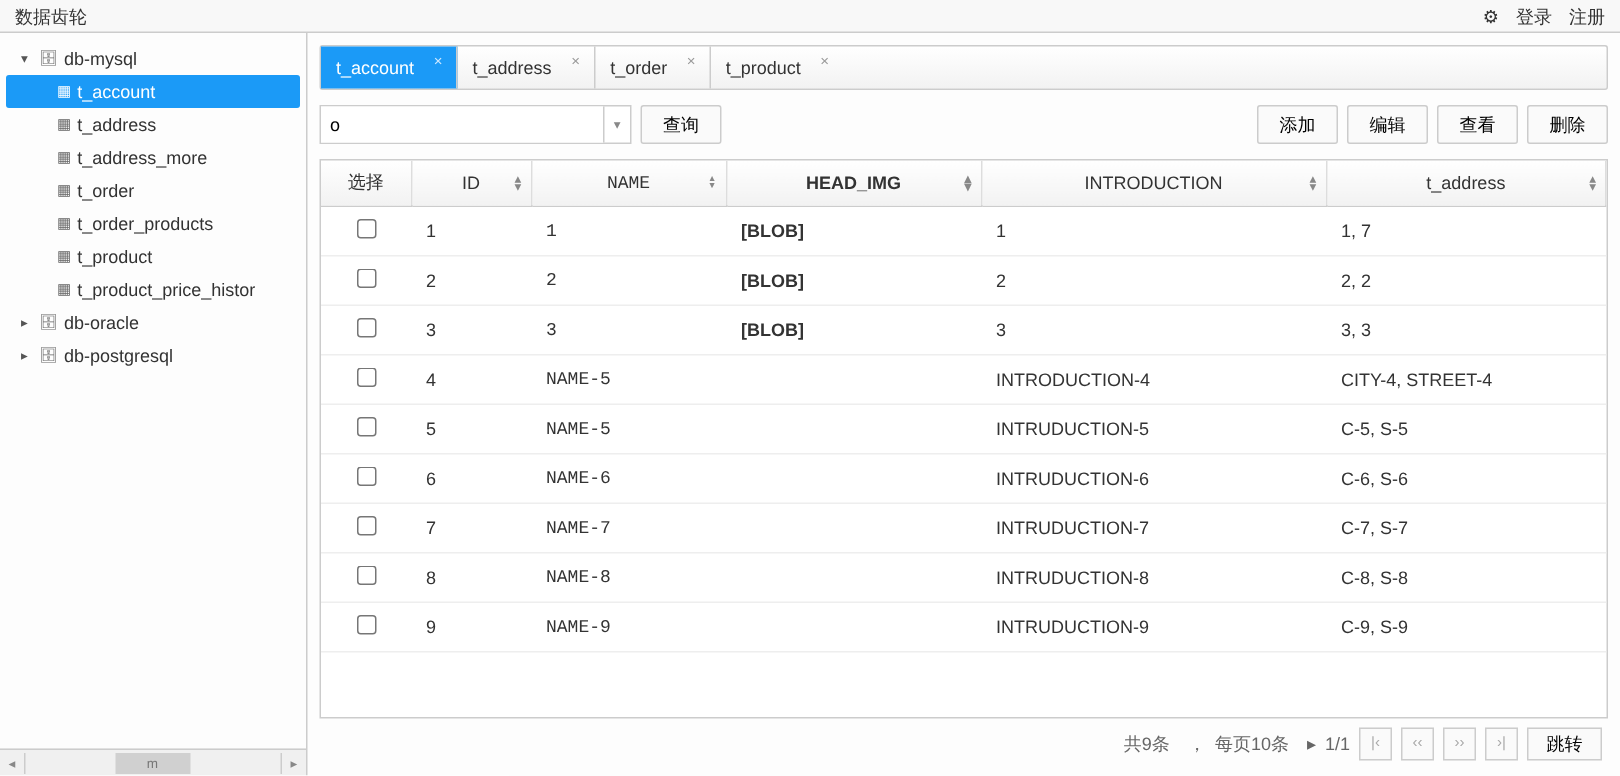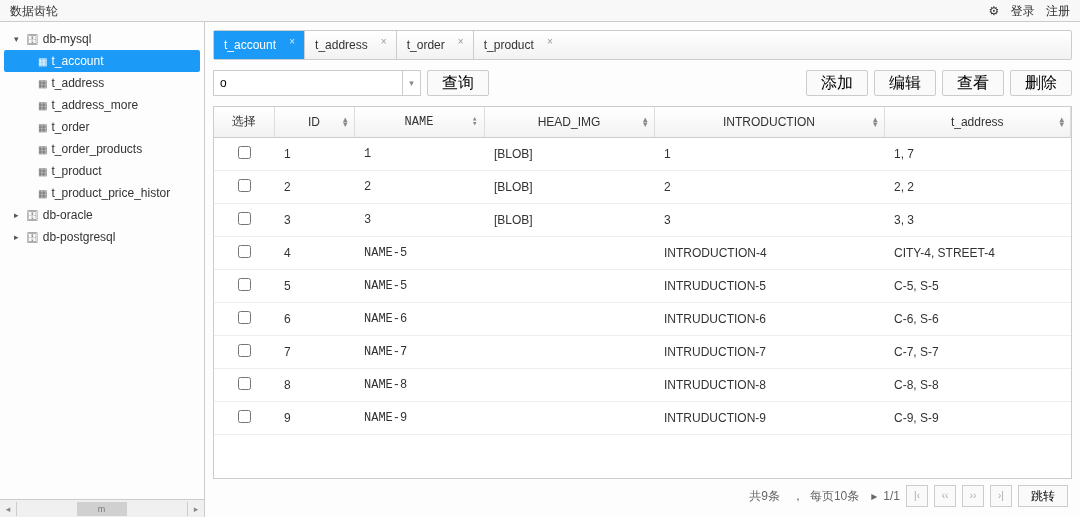--- a/index.html
+++ b/index.html
@@ -43,35 +43,35 @@
     .tab:last-child { border-right: none; }
     .tab.active { background: #1b9af7; color: #fff; }
     .tab .close { position: absolute; right: 6px; top: 6px; width: 12px; height: 12px; line-height: 10px; font-size: 10px; text-align: center; color: #999; }
     .tab.active .close { color: #cfe9ff; }
 
     
     .toolbar { display: flex; align-items: center; margin: 10px 0; gap: 6px; }
     .toolbar .combo { display: flex; border: 1px solid #ccc; height: 26px; width: 208px; background: #fff; }
     .toolbar .combo input { border: none; outline: none; flex: 1; padding: 0 6px; font-size: 12px; }
     .toolbar .combo .dd { width: 18px; border-left: 1px solid #ccc; text-align: center; line-height: 24px; color: #888; font-size: 9px; }
-    .btn { border: 1px solid #ccc; background: #fafafa; padding: 0 14px; height: 26px; line-height: 24px; cursor: pointer; font-size: 16px; border-radius: 2px; }
+    .btn { border: 1px solid #ccc; background: #fafafa; padding: 0 14px; height: 26px; line-height: 24px; cursor: pointer; font-size: 12px; border-radius: 2px; }
     .toolbar .spacer { flex: 1; }
 
     
     .table-container { border: 1px solid #ccc; flex: 1; overflow: hidden; display: flex; flex-direction: column; background: #fff; }
     table { width: 100%; border-collapse: collapse; table-layout: fixed; }
     th { background: linear-gradient(#fff, #f2f2f2); border-right: 1px solid #ddd; border-bottom: 1px solid #ccc; height: 30px; font-weight: normal; font-size: 12px; position: relative; }
     th .sort { position: absolute; right: 6px; top: 50%; transform: translateY(-50%); color: #888; font-size: 9px; display: flex; flex-direction: column; line-height: 5px; }
     td { padding: 8px 10px; border-bottom: 1px solid #eee; font-size: 12px; white-space: nowrap; overflow: hidden; text-overflow: ellipsis; }
     .check-cell { text-align: center; }
     .check-cell input { cursor: pointer; }
     th:nth-child(1), td:nth-child(1) { width: 60px; }
     th:nth-child(2), td:nth-child(2) { width: 80px; }
     th:nth-child(3), td:nth-child(3) { width: 130px; font-family: Liberation Mono, monospace; }
-    th:nth-child(4), td:nth-child(4) { width: 170px; }
+    th:nth-child(4), td:nth-child(4) { width: 170px; font-weight: bold; }
     th:nth-child(5), td:nth-child(5) { width: 230px; }
 
     
     .pagination { display: flex; align-items: center; justify-content: flex-end; height: 34px; gap: 6px; padding-right: 4px; color: #666; }
     .pagination .info { margin-right: 6px; }
     .page-btn { border: 1px solid #ccc; background: #fafafa; width: 22px; height: 22px; line-height: 20px; text-align: center; font-size: 10px; color: #aaa; cursor: pointer; }
     .jump-btn { border: 1px solid #ccc; background: #fafafa; padding: 0 12px; height: 22px; line-height: 20px; font-size: 12px; cursor: pointer; }
   </style>
 </head>
 <body>

